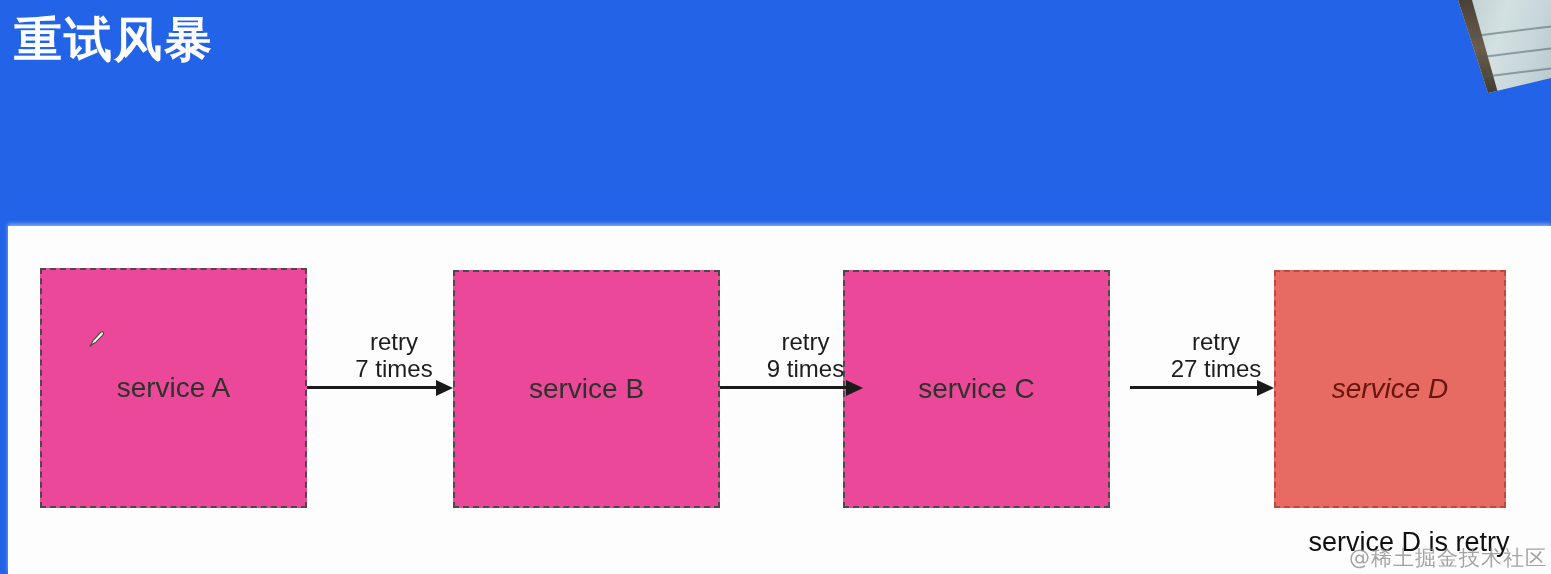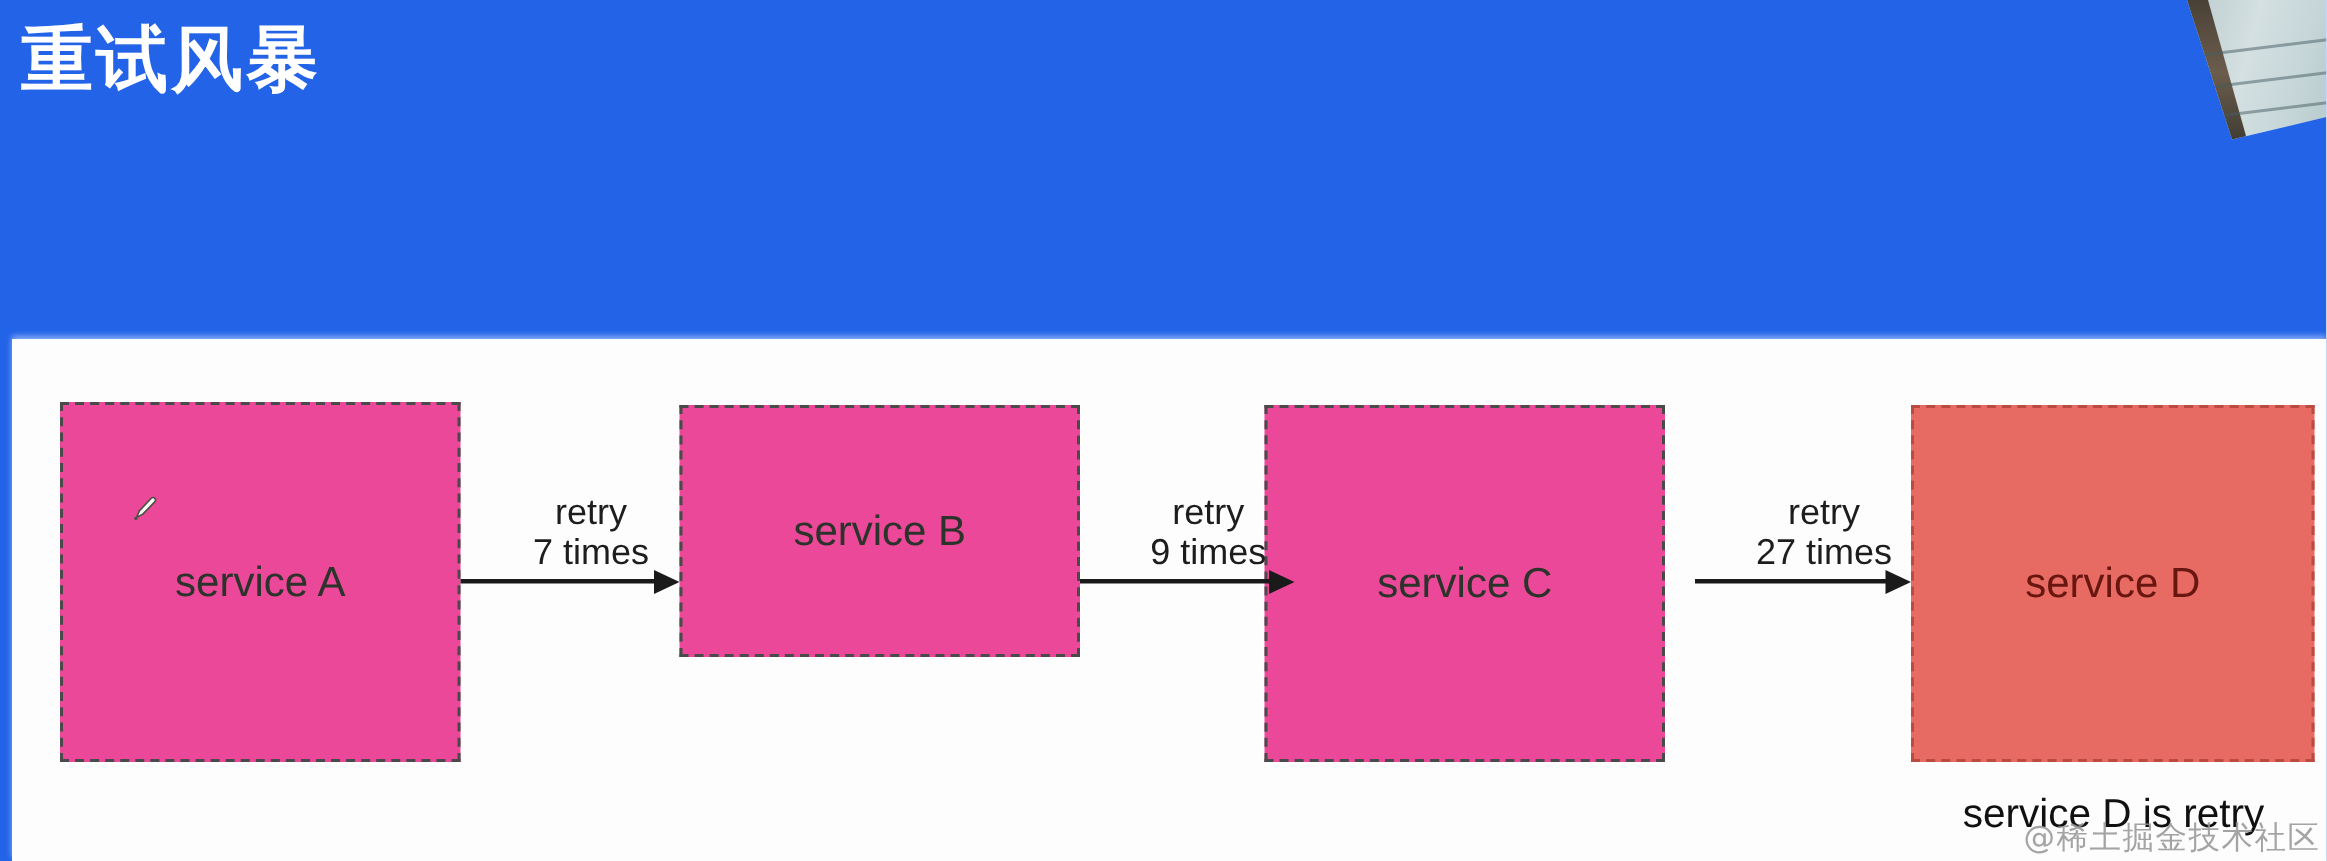--- a/index.html
+++ b/index.html
@@ -130,23 +130,23 @@
     right: 4px;
     bottom: 2px;
     font-size: 21px;
     color: rgba(148, 148, 148, 0.85);
     font-family: "DejaVu Sans", "Liberation Sans", sans-serif;
     letter-spacing: 1px;
   }
 
   
   #node-a { left: 40px;   top: 268px; width: 267px; height: 240px; }
-  #node-b { left: 453px;  top: 270px; width: 267px; height: 168px; }
+  #node-b { left: 453px;  top: 270px; width: 267px; height: 238px; }
   #node-c { left: 843px;  top: 270px; width: 267px; height: 238px; }
-  #node-d { left: 1274px; top: 270px; width: 269px; height: 238px; }
+  #node-d { left: 1274px; top: 270px; width: 232px; height: 238px; font-style: italic; }
 
   
   #edge-1 { left: 307px;  top: 328px; width: 146px; }
   #edge-2 { left: 720px;  top: 328px; width: 143px; }
   #edge-3 { left: 1130px; top: 328px; width: 144px; }
 </style>
 </head>
 <body>
 
 <div class="stage">

